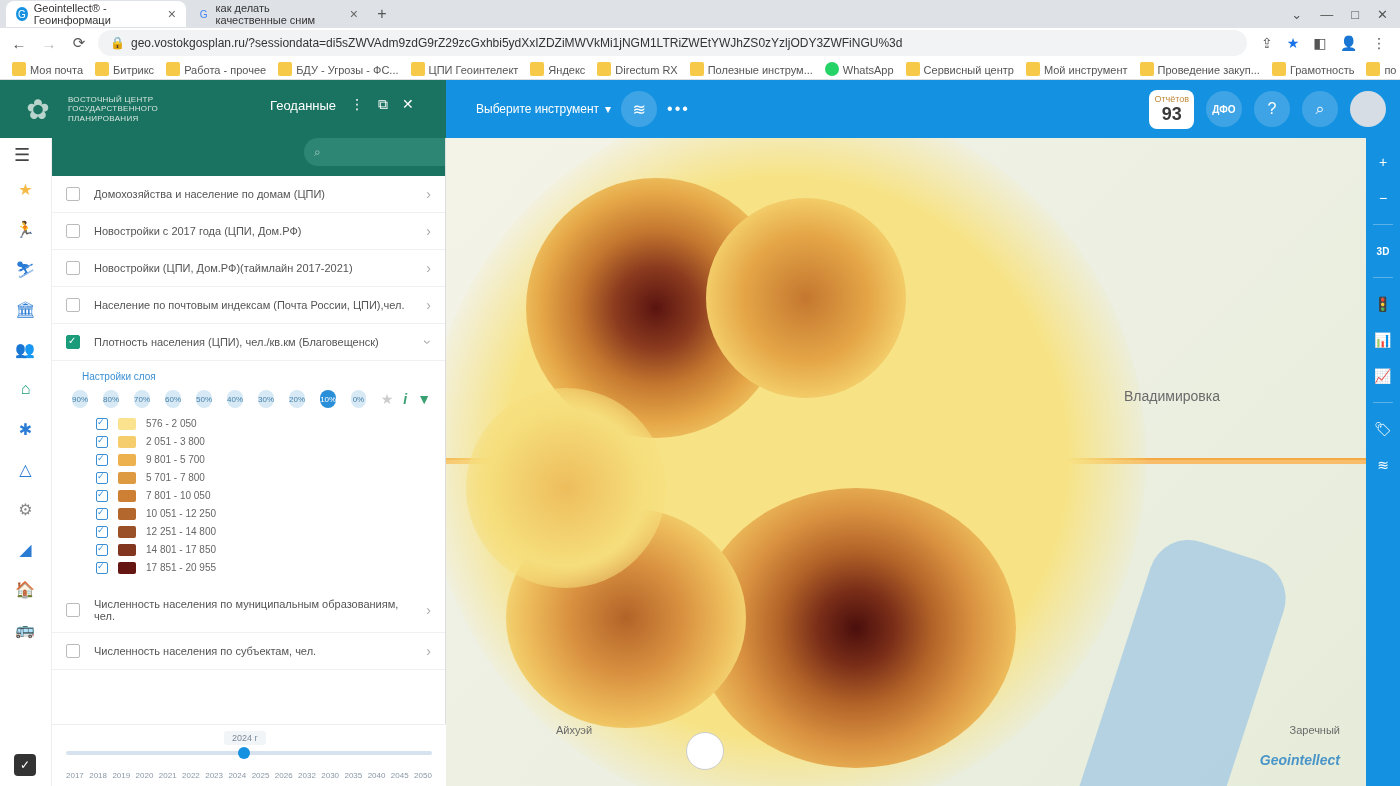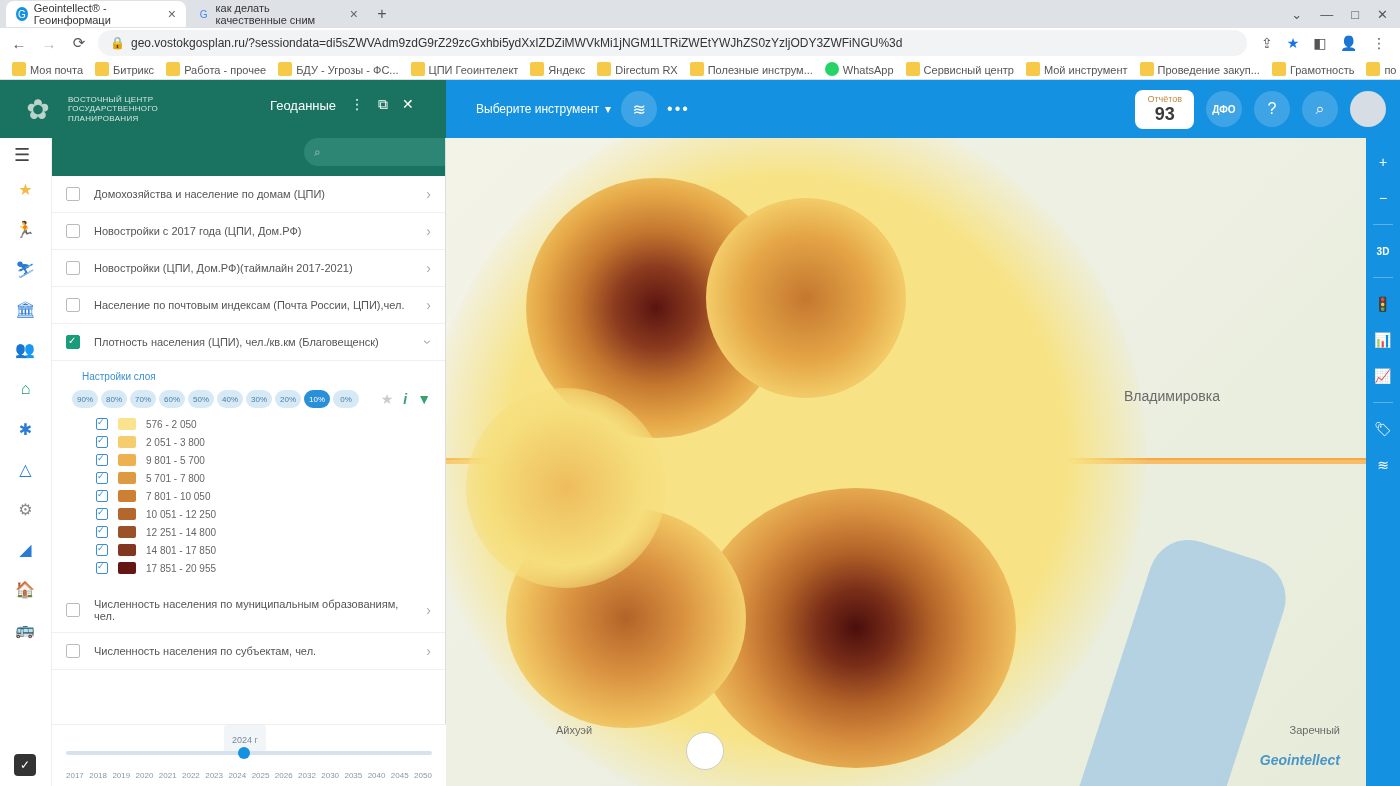--- a/index.html
+++ b/index.html
@@ -27,21 +27,21 @@
 .panel-title{position:absolute;left:270px;top:18px;color:#fff;font-size:13px;font-weight:500}
 .panel-head-actions{position:absolute;left:350px;top:16px;display:flex;gap:14px;color:#fff;font-size:14px}
 .search-wrap{position:absolute;left:252px;top:58px;width:194px;height:28px;background:#2c8673;border-radius:14px;display:flex;align-items:center;padding:0 10px;z-index:6}
 .search-wrap input{flex:1;background:transparent;border:0;outline:0;color:#fff;font-size:12px}
 .search-wrap .si{color:#9dc7bc;font-size:12px}
 .tool-center{position:absolute;left:456px;right:0;top:0;height:58px;display:flex;align-items:center;gap:10px;padding-left:20px}
 .tool-drop{color:#fff;font-size:12px;display:flex;gap:6px}
 .round-btn{width:36px;height:36px;border-radius:50%;background:rgba(255,255,255,.18);display:flex;align-items:center;justify-content:center;color:#fff;font-size:16px}
 .dots{color:#fff;font-size:16px;letter-spacing:2px}
 .right-tools{margin-left:auto;display:flex;align-items:center;gap:12px;padding-right:14px}
-.reports-box{background:#fff;border-radius:8px;padding:4px 12px;text-align:center}
+.reports-box{background:#fff;border-radius:8px;padding:4px 5px;text-align:center}
 .reports-box .lbl{font-size:9px;color:#c08a3a}
 .reports-box .num{font-size:18px;font-weight:600;color:#3a3a3a}
 .avatar{width:36px;height:36px;border-radius:50%;background:#d7dde4}
 .left-rail{width:52px;background:#fff;padding-top:96px;display:flex;flex-direction:column;align-items:center;gap:14px;border-right:1px solid #eee;z-index:4;position:relative}
 .rail-btn{width:26px;height:26px;display:flex;align-items:center;justify-content:center;font-size:16px;color:#888}
 .rail-btn.star{color:#f5b945}
 .rail-btn.bl{color:#2a7bd4}
 .rail-btn.gr{color:#3aa071}
 .rail-btn.active{color:#1a9c7a}
 .hamburger{position:absolute;top:64px;left:14px;font-size:18px;color:#444}
@@ -50,31 +50,31 @@
 .green-ext{position:absolute;top:58px;left:0;right:0;height:38px;background:#1a7360}
 .layer-row{display:flex;align-items:center;padding:10px 14px;border-bottom:1px solid #f0f0f0;font-size:11px;color:#555;gap:14px}
 .chk{width:14px;height:14px;border:1.5px solid #bbb;border-radius:2px;flex-shrink:0}
 .chk.on{background:#1a9c7a;border-color:#1a9c7a;position:relative}
 .chk.on::after{content:"✓";color:#fff;font-size:10px;position:absolute;left:1px;top:-1px}
 .layer-row .name{flex:1}
 .layer-row .arr{color:#aaa;font-size:14px}
 .layer-row.active .arr{transform:rotate(90deg)}
 .layer-detail{padding:6px 14px 10px}
 .layer-settings{font-size:10px;color:#3a8fd4;margin:4px 0 8px 16px}
-.opacity-row{display:flex;align-items:center;gap:3px;margin-left:6px}
+.opacity-row{display:flex;align-items:center;gap:15px;margin-left:6px}
 .op-pill{width:26px;height:18px;border-radius:9px;background:#d6e9f5;color:#4780a8;font-size:8px;display:flex;align-items:center;justify-content:center}
 .op-pill.sel{background:#2a8fd9;color:#fff}
 .detail-actions{margin-left:auto;display:flex;gap:10px;color:#888;font-size:14px}
 .legend{margin:10px 0 4px 30px;display:flex;flex-direction:column;gap:6px}
-.leg-row{display:flex;align-items:center;gap:10px;font-size:10px;color:#666}
+.leg-row{display:flex;align-items:flex-start;gap:10px;font-size:10px;color:#666}
 .leg-chk{width:12px;height:12px;border:1.5px solid #3a8fd4;border-radius:2px;position:relative}
 .leg-chk::after{content:"✓";color:#3a8fd4;font-size:9px;position:absolute;left:0;top:-2px}
 .swatch{width:18px;height:12px;border-radius:2px}
 .timeline{position:absolute;bottom:0;left:52px;width:394px;height:62px;background:#fff;border-top:1px solid #eee;z-index:6}
-.year-bubble{position:absolute;top:0;left:172px;background:#f1f5f8;padding:10px 8px;border-radius:3px;font-size:9px;color:#7a8a98}
+.year-bubble{position:absolute;top:6px;left:172px;background:#f1f5f8;padding:2px 8px;border-radius:3px;font-size:9px;color:#7a8a98}
 .tl-track{position:absolute;top:26px;left:14px;right:14px;height:4px;background:#d6e3ee;border-radius:2px}
 .tl-handle{position:absolute;top:22px;left:186px;width:12px;height:12px;background:#1491e0;border-radius:50%}
 .tl-years{position:absolute;bottom:6px;left:14px;right:14px;display:flex;justify-content:space-between;font-size:8px;color:#8a98a6}
 .map{flex:1;position:relative;margin-top:58px;background:linear-gradient(135deg,#f4f3e8 0%,#eef0e4 40%,#e6ecd9 100%);overflow:hidden}
 .road{position:absolute;background:#f4a942;height:4px}
 .river{position:absolute;background:#91bfe4;border-radius:40px}
 .heat{position:absolute;border-radius:50%}
 .map-label{position:absolute;font-size:11px;color:#6a6a6a}
 .right-rail{position:absolute;right:0;top:0;width:34px;background:#1491e0;display:flex;flex-direction:column;align-items:center;gap:16px;padding-top:14px;color:#fff;font-size:14px;height:100%}
 .right-rail .it{width:20px;height:20px;display:flex;align-items:center;justify-content:center}

